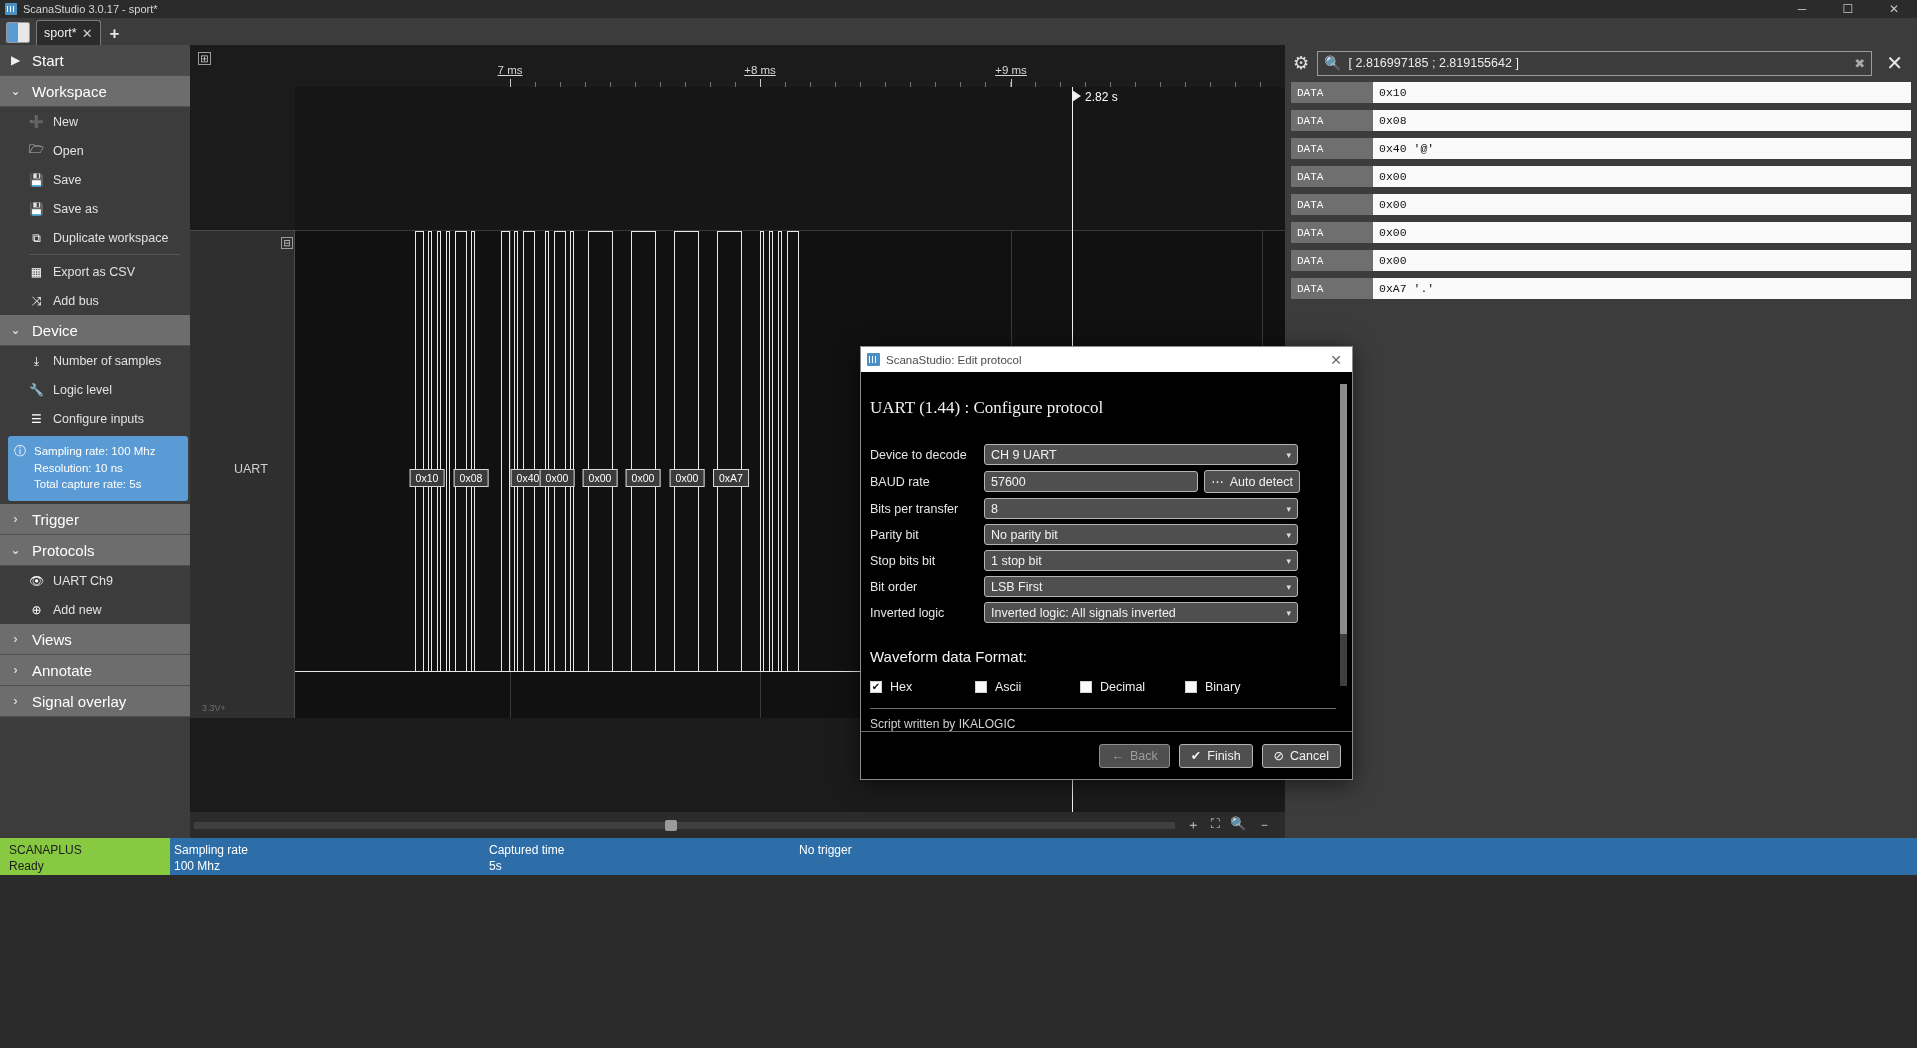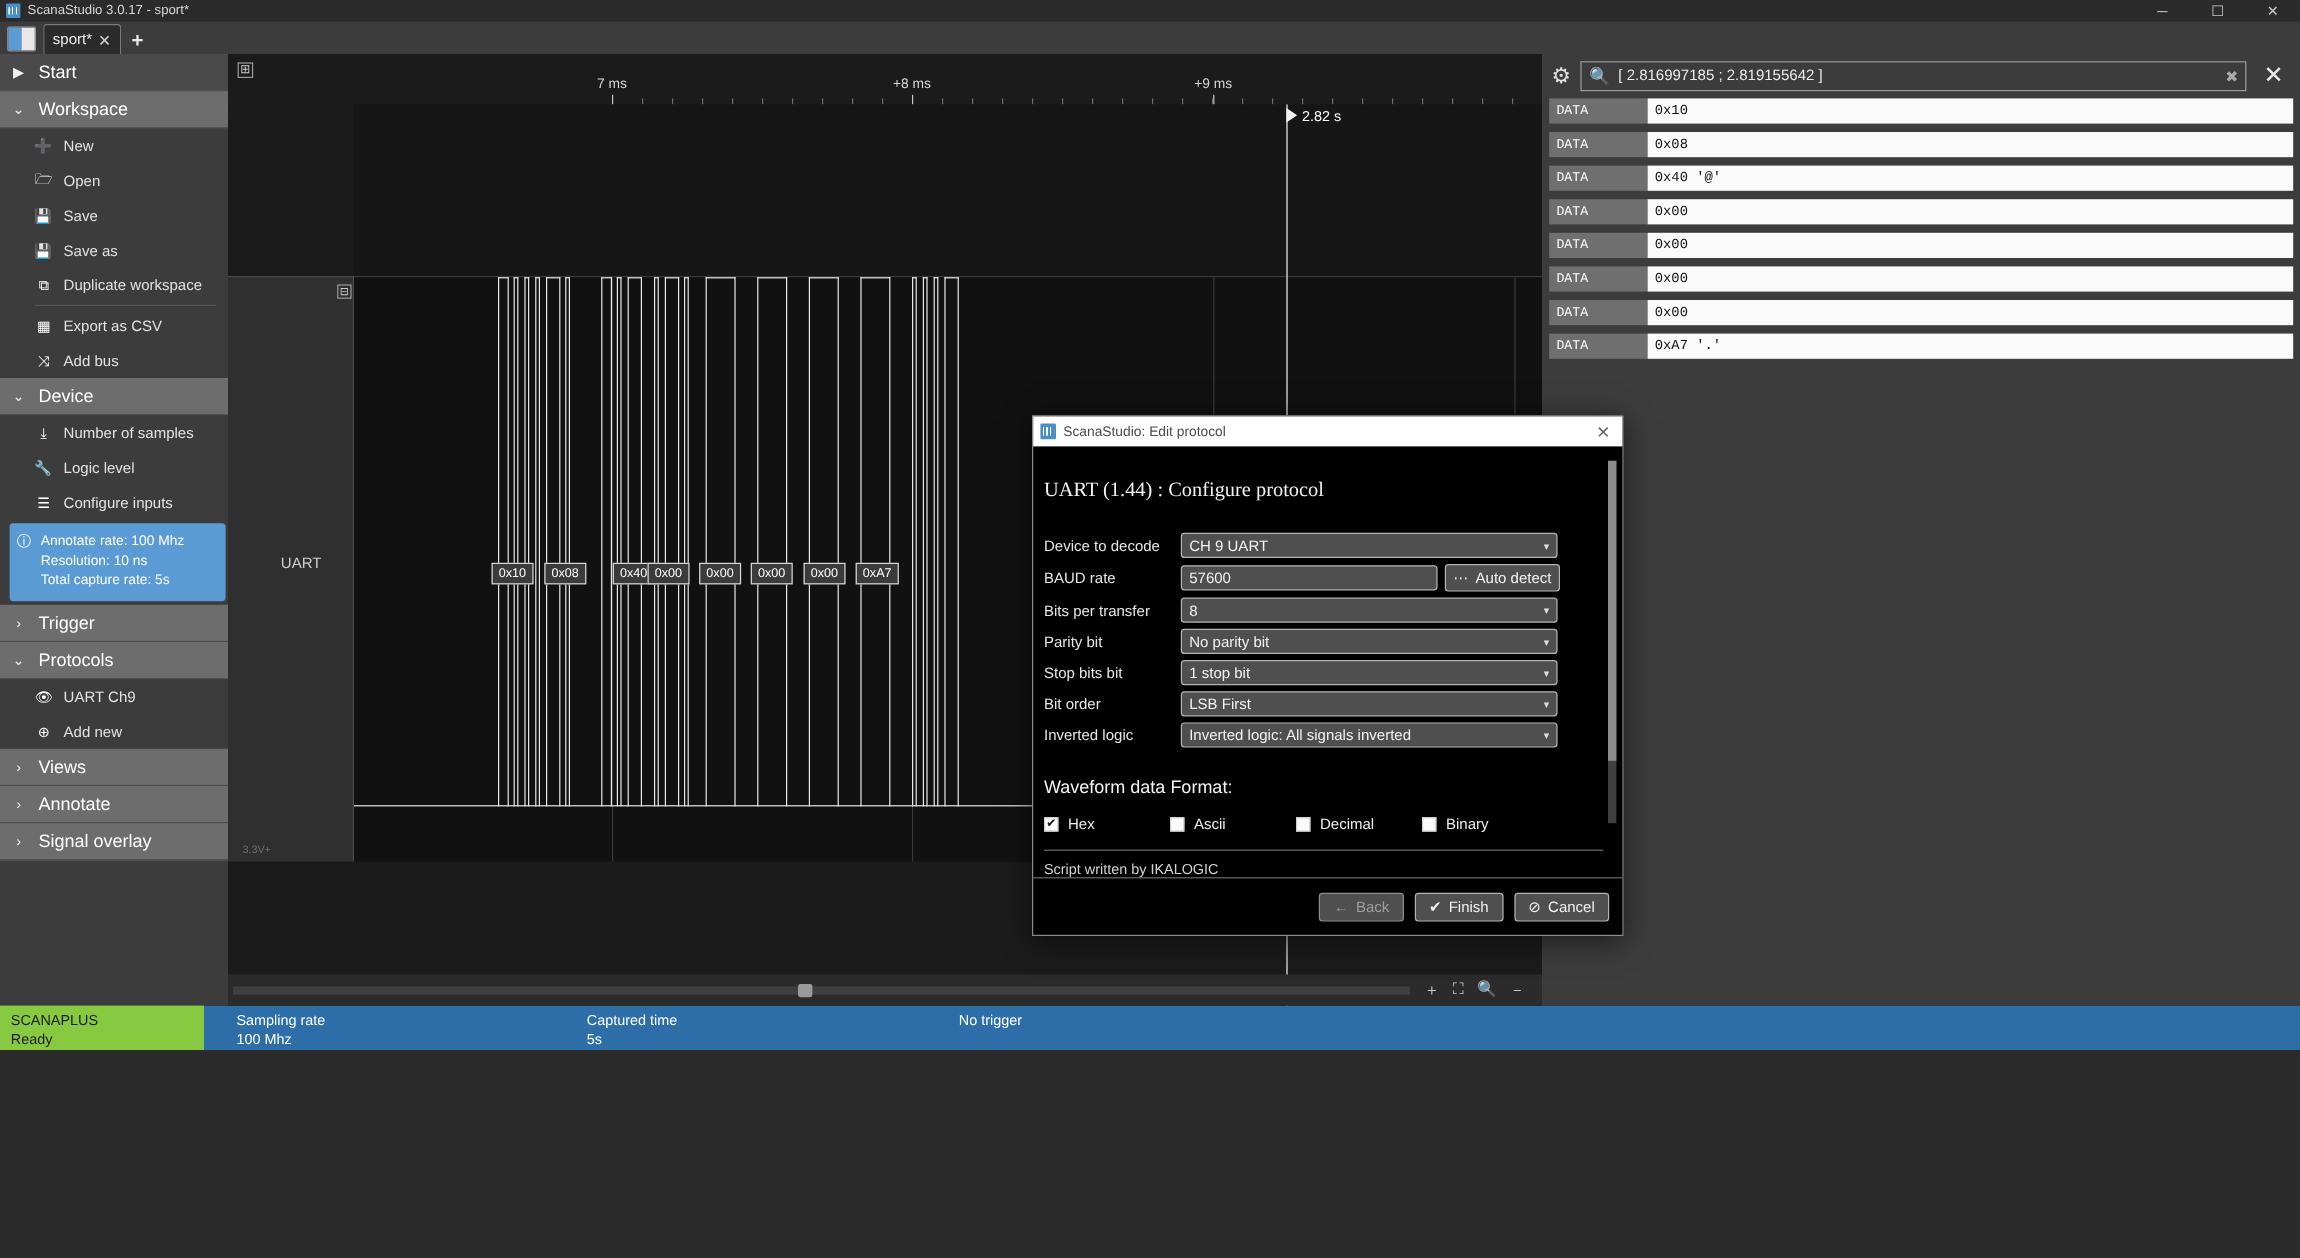--- a/index.html
+++ b/index.html
@@ -80,21 +80,21 @@
 
   
   #wave { flex: 1; background: #1b1b1b; position: relative; overflow: hidden; }
   #ruler { height: 42px; background: #1b1b1b; position: relative; }
   .expand-btn {
     position: absolute; left: 8px; top: 7px; width: 13px; height: 13px;
     border: 1px solid #9c9c9c; color: #ccc; font-size: 10px; line-height: 11px;
     text-align: center;
   }
   .tick-lbl {
-    position: absolute; top: 19px; color: #d8d8d8; font-size: 11.5px; transform: translateX(-50%);
+    position: absolute; top: 19px; color: #d8d8d8; font-size: 11.5px; transform: translateX(-50%); text-decoration: underline;
   }
   .tick-mark { position: absolute; top: 34px; width: 1px; height: 8px; background: #c8c8c8; }
   .minitick { position: absolute; top: 37px; width: 1px; height: 5px; background: #6f6f6f; }
 
   #lanes { position: absolute; top: 42px; left: 0; right: 0; bottom: 0; }
   .lane-ch {
     position: absolute; left: 0; top: 143px; width: 105px; height: 488px;
     background: #2f2f2f; border-top: 1px solid #4a4a4a; border-right: 1px solid #4a4a4a;
   }
   .lane-ch .name {
@@ -158,21 +158,21 @@
   }
   .row .v {
     flex: 1; background: #fafafa; color: #111; font-size: 11.5px;
     font-family: "Liberation Mono", monospace; display: flex; align-items: center; padding-left: 6px;
   }
 
   
   #status { height: 37px; background: #2d6ea8; display: flex; color: #fff; font-size: 12px; }
   #status .cell { padding: 4px 0 0 0; line-height: 1.35; }
   #status .c1 { width: 170px; background: #87c940; color: #1d1d1d; padding-left: 9px; }
-  #status .c2 { width: 310px; padding-left: 27px; }
+  #status .c2 { width: 310px; padding-left: 4px; }
   #status .c3 { width: 310px; padding-left: 9px; }
   #status .c4 { flex: 1; padding-left: 9px; }
 
   
   #dlg {
     position: absolute; left: 860px; top: 346px; width: 493px; height: 434px;
     background: #000000; border: 1px solid #8a8a8a; box-shadow: 0 4px 22px rgba(0,0,0,.55);
     display: flex; flex-direction: column;
   }
   #dlg-title {
@@ -310,21 +310,21 @@
       <span class="ic">🔧</span>
       <span>Logic level</span>
     </div>
     <div class="item">
       <span class="ic">☰</span>
       <span>Configure inputs</span>
     </div>
     <div class="infobox">
       <span class="ic">ⓘ</span>
       <div>
-        <div>Annotate rate: 100 Mhz</div>
+        <div>Sampling rate: 100 Mhz</div>
         <div>Resolution: 10 ns</div>
         <div>Total capture rate: 5s</div>
       </div>
     </div>
 
     <div class="sec">
       <span class="chev">›</span>
       <span>Trigger</span>
     </div>
 

